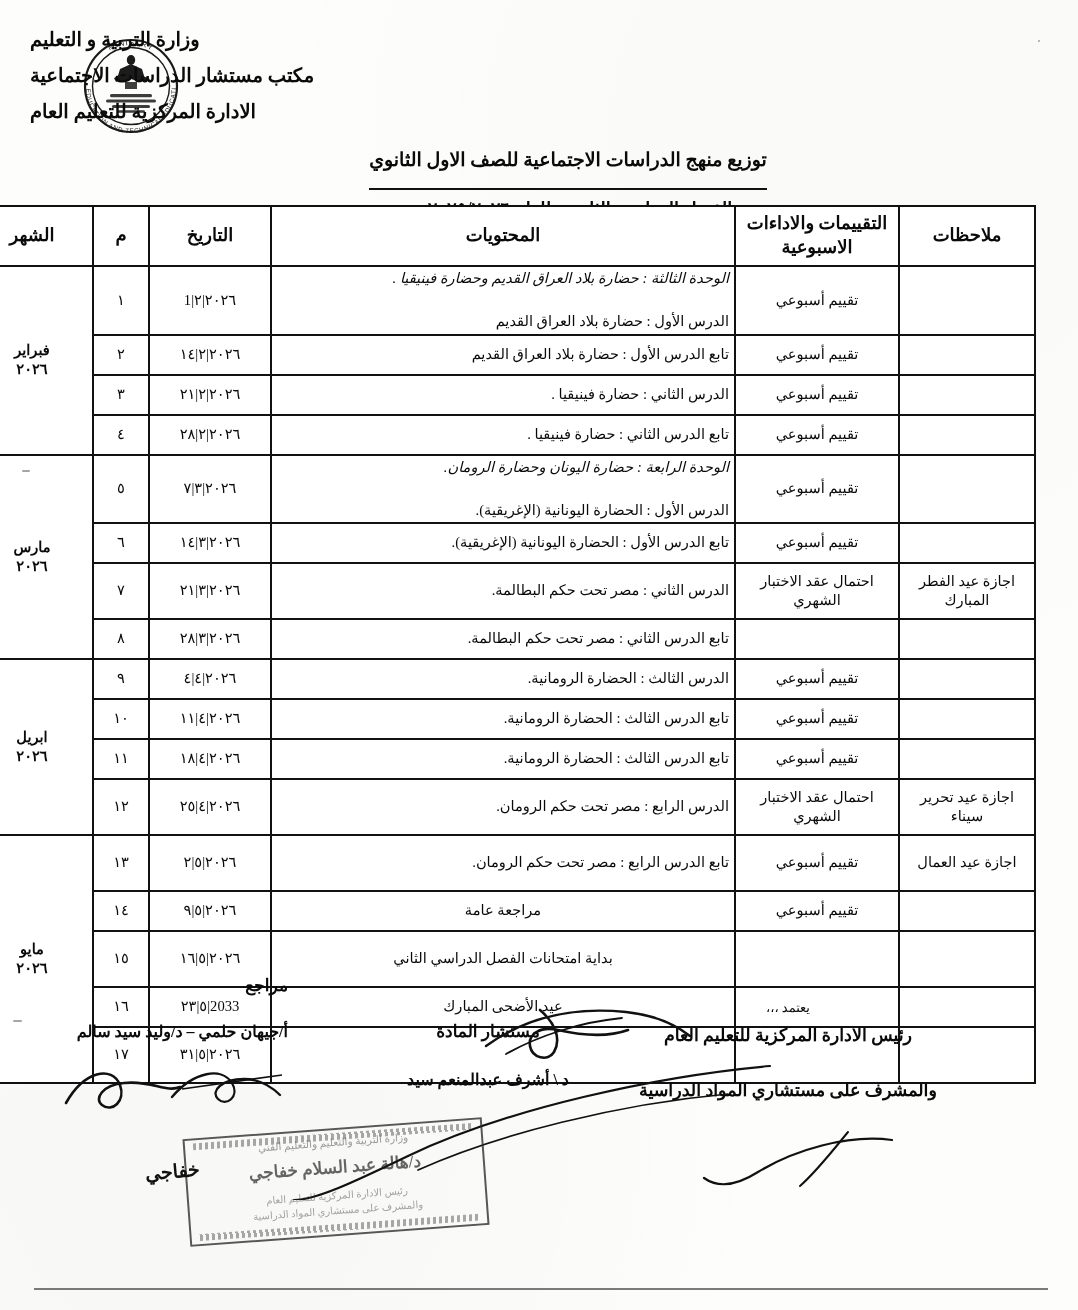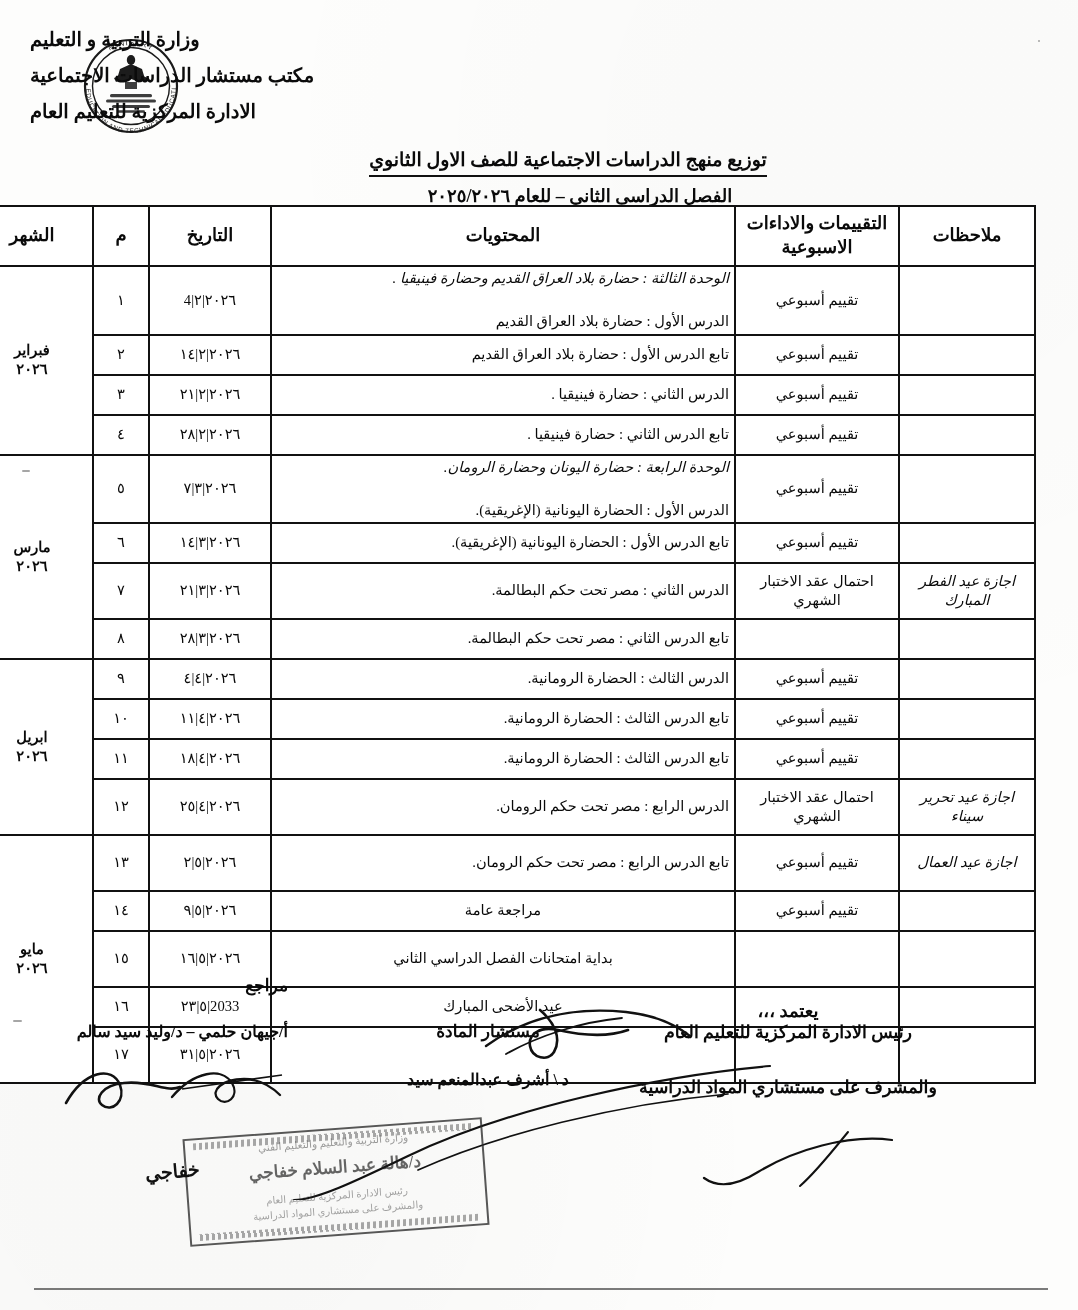--- a/index.html
+++ b/index.html
@@ -67,21 +67,21 @@
     top: 130px;
     right: 0; left: 0;
     text-align: center;
     padding-left: 58px;
   }
   .title-main {
     display: inline-block;
     font-weight: bold;
     font-size: 19px;
     border-bottom: 2.2px solid #111;
-    padding-bottom: 4px;
+    padding-bottom: 17px;
     margin-bottom: 8px;
   }
   .title-sub {
     display: block;
     font-weight: bold;
     font-size: 18px;
     text-align: center;
     padding-left: 24px;
   }
   .title-sub span {
@@ -117,21 +117,21 @@
     height: 54px;
   }
   th.c-notes   { width: 124px; }
   th.c-assess  { width: 152px; }
   th.c-content { width: 452px; }
   th.c-date    { width: 110px; }
   th.c-num     { width: 44px; }
   th.c-month   { width: 110px; }
   th.c-assess  { font-size: 14.5px; line-height:1.2; }
 
-  td.cell-notes  { text-align: center; font-size: 14.4px; font-style: italic; }
+  td.cell-notes  { text-align: center; font-size: 14.4px; }
   td.cell-assess { text-align: center; font-size: 15px; }
   td.cell-content{ text-align: right; font-size: 15px; padding-right: 9px; }
   td.cell-content.ctr { text-align: center; }
   td.cell-date   { text-align: center; font-size: 16.5px; letter-spacing: .6px; white-space: nowrap;}
   td.cell-num    { text-align: center; font-size: 16px; }
   td.cell-month  { text-align: center; font-size: 18px; font-weight: bold; line-height: 1.35; }
 
   tr.r-tall td { height: 50px; }
   tr.r-std td  { height: 34px; }
 
@@ -164,21 +164,21 @@
   }
   .f-advisor .f-label { margin-bottom: 28px; }
   .f-advisor .f-names { font-size: 16px; }
 
   .f-approve {
     position: absolute;
     top: 25px; right: 105px;
     width: 370px;
     text-align: center;
   }
-  .f-approve .ap1 { font-weight: bold; font-size: 18px; }
+  .f-approve .ap1 { font-weight: normal; font-size: 13px; margin-bottom: 9px; }
   .f-approve .ap2 { font-weight: bold; font-size: 17.5px; margin-bottom: 34px; }
   .f-approve .ap3 { font-weight: bold; font-size: 17.5px; }
 
   
   .sig { position: absolute; pointer-events: none; }
   .sig svg { display: block; }
 
   
   .stamp {
     position: absolute;
@@ -300,21 +300,21 @@
       <tbody id="sched-body">
           <tr class="r-tall">
             <td class="cell-notes"></td>
             <td class="cell-assess">تقييم أسبوعي</td>
             <td class="cell-content">
               <span class="content-two-line">
                 <span class="l1">الوحدة الثالثة : حضارة بلاد العراق القديم وحضارة فينيقيا .</span>
                 <span class="l2">الدرس الأول : حضارة بلاد العراق القديم</span>
               </span>
             </td>
-            <td class="cell-date">٢٠٢٦|٢|4</td>
+            <td class="cell-date">٢٠٢٦|٢|1</td>
             <td class="cell-num">١</td>
             <td class="cell-month" rowspan="4">
               <div>فبراير</div>
               <div>٢٠٢٦</div>
             </td>
           </tr>
           <tr class="r-std">
             <td class="cell-notes"></td>
             <td class="cell-assess">تقييم أسبوعي</td>
             <td class="cell-content">تابع الدرس الأول : حضارة بلاد العراق القديم</td>

